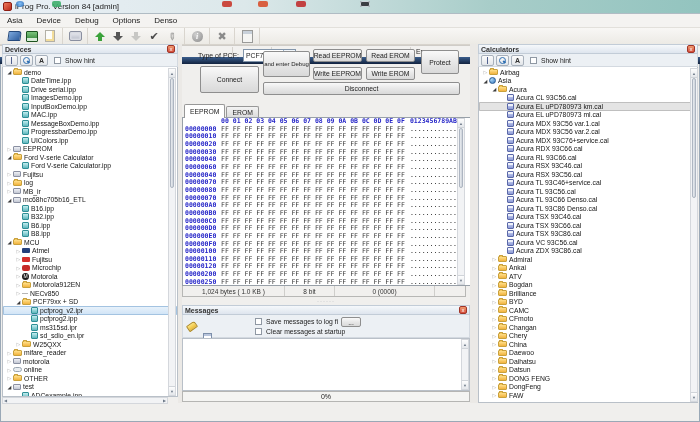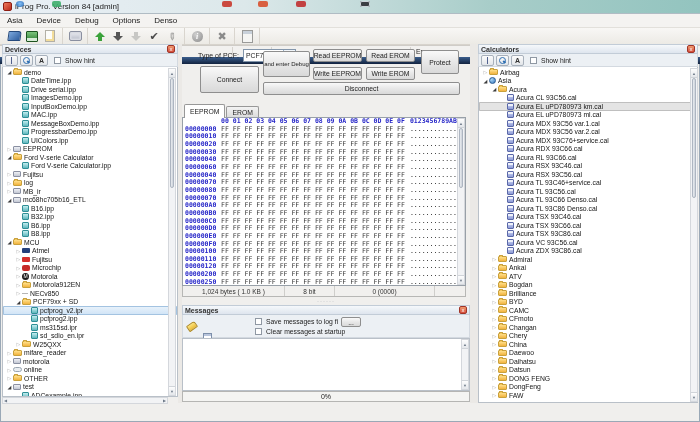--- a/index.html
+++ b/index.html
@@ -426,21 +426,21 @@
 <div class="abs btn" style="left:366px;top:49px;width:49px;height:13px">Read EROM</div>
 <div class="abs btn" style="left:313px;top:67px;width:49px;height:13px">Write EEPROM</div>
 <div class="abs btn" style="left:366px;top:67px;width:49px;height:13px">Write EROM</div>
 <div class="abs btn" style="left:421px;top:50px;width:38px;height:24px">Protect</div>
 <div class="abs btn" style="left:263px;top:82px;width:197px;height:13px">Disconnect</div>
 
 <div class="abs" style="left:184px;top:104px;display:flex;align-items:flex-end;height:14px">
   <span class="tab active">EEPROM</span>
   <span class="tab">EROM</span>
 </div>
-<div id="hexgrid" class="abs" style="left:182px;top:117px;width:284px;height:169px">
+<div id="hexgrid" class="abs" style="left:182px;top:117px;width:332px;height:169px">
     <div class="hexrow hhead"><span class="haddr"></span><span class="hbytes">00 01 02 03 04 05 06 07 08 09 0A 0B 0C 0D 0E 0F</span><span class="hascii">0123456789ABCDEF</span></div>
     <div class="hexrow"><span class="haddr">00000000</span><span class="hbytes">FF FF FF FF FF FF FF FF FF FF FF FF FF FF FF FF</span><span class="hascii">................</span></div>
     <div class="hexrow"><span class="haddr">00000010</span><span class="hbytes">FF FF FF FF FF FF FF FF FF FF FF FF FF FF FF FF</span><span class="hascii">................</span></div>
     <div class="hexrow"><span class="haddr">00000020</span><span class="hbytes">FF FF FF FF FF FF FF FF FF FF FF FF FF FF FF FF</span><span class="hascii">................</span></div>
     <div class="hexrow"><span class="haddr">00000030</span><span class="hbytes">FF FF FF FF FF FF FF FF FF FF FF FF FF FF FF FF</span><span class="hascii">................</span></div>
     <div class="hexrow"><span class="haddr">00000040</span><span class="hbytes">FF FF FF FF FF FF FF FF FF FF FF FF FF FF FF FF</span><span class="hascii">................</span></div>
     <div class="hexrow"><span class="haddr">00000060</span><span class="hbytes">FF FF FF FF FF FF FF FF FF FF FF FF FF FF FF FF</span><span class="hascii">................</span></div>
     <div class="hexrow"><span class="haddr">00000040</span><span class="hbytes">FF FF FF FF FF FF FF FF FF FF FF FF FF FF FF FF</span><span class="hascii">................</span></div>
     <div class="hexrow"><span class="haddr">00000070</span><span class="hbytes">FF FF FF FF FF FF FF FF FF FF FF FF FF FF FF FF</span><span class="hascii">................</span></div>
     <div class="hexrow"><span class="haddr">00000080</span><span class="hbytes">FF FF FF FF FF FF FF FF FF FF FF FF FF FF FF FF</span><span class="hascii">................</span></div>

